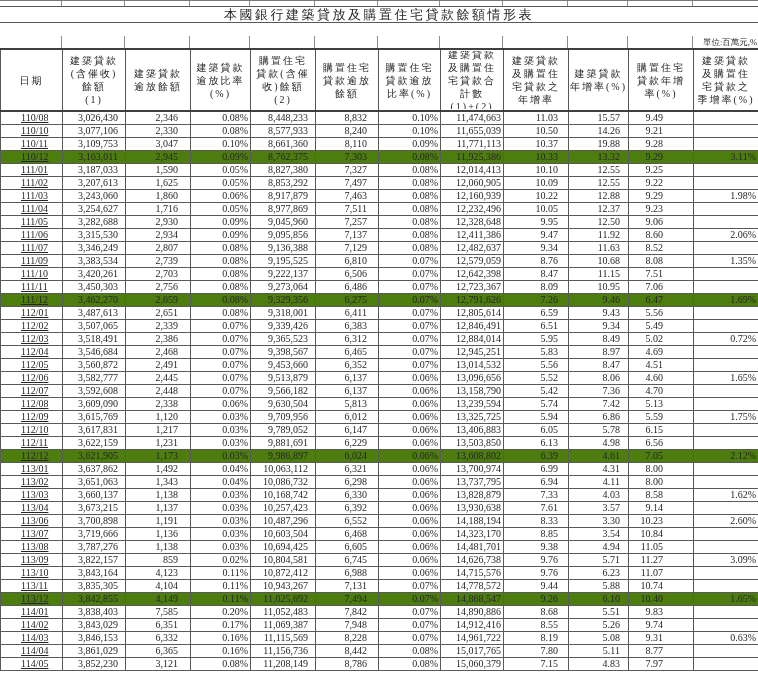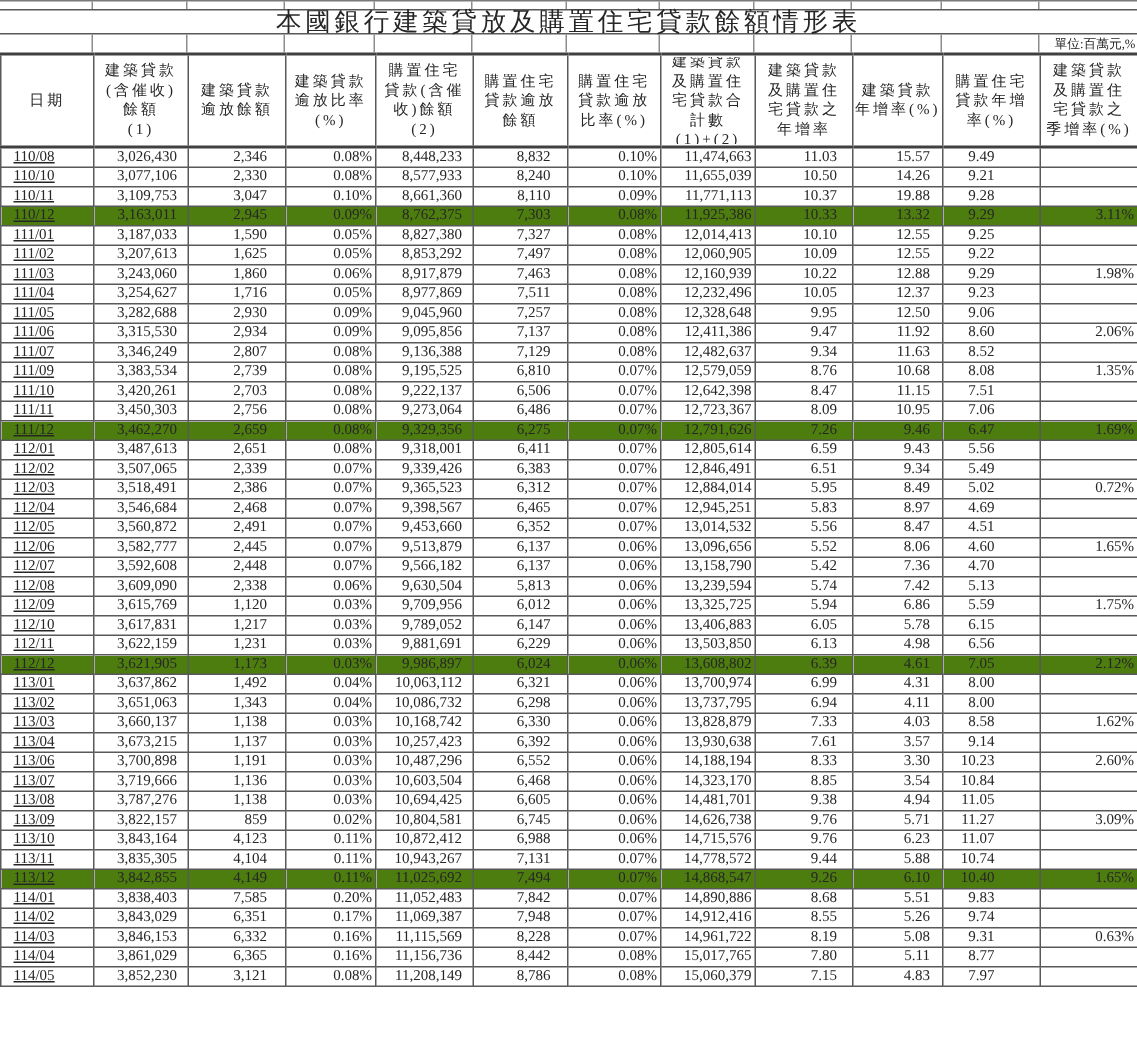--- a/index.html
+++ b/index.html
@@ -13,24 +13,24 @@
   
   .top-strip{
     display:flex;height:5px;border-top:1px solid #7a7a7a;border-bottom:1px solid #595959;
     box-sizing:content-box;
   }
   .top-strip div{box-sizing:border-box;height:5px;border-right:1px solid #8c8c8c;}
   .top-strip div:last-child{border-right:none;}
 
   .title-row{
     height:15px;line-height:16px;border-bottom:1px solid #595959;
-    text-align:center;font-size:17px;letter-spacing:2.5px;white-space:nowrap;
+    text-align:center;font-size:13px;letter-spacing:2.5px;white-space:nowrap;
   }
 
-  .unit-row{display:flex;height:12px;}
+  .unit-row{display:flex;height:12px;margin-top:13px;}
   .unit-row div{box-sizing:border-box;height:12px;border-right:1px solid #8c8c8c;}
   .unit-row div:last-child{border-right:none;}
   .unit-note{
     font-size:8.5px;line-height:12px;text-align:right;white-space:nowrap;
     padding-right:1px;letter-spacing:0;
   }
 
   table{
     border-collapse:collapse;table-layout:fixed;width:758px;
   }
@@ -42,21 +42,21 @@
   }
   thead th{
     height:62px;vertical-align:middle;text-align:center;
     border-top:2px solid #404040;border-bottom:2px solid #404040;
     font-size:10px;letter-spacing:2px;
   }
   .hclip{height:58px;overflow:hidden;display:flex;flex-direction:column;justify-content:center;}
   .hclip div{line-height:13px;}
   tbody td{height:12px;line-height:12px;font-size:10px;}
   
-  td.col1{text-align:left;padding-left:8px;text-decoration:underline;}
+  td.col1{text-align:left;padding-left:20px;text-decoration:underline;}
   td.col2{text-align:right;padding-right:7px;}
   td.col3{text-align:right;padding-right:12px;}
   td.col4{text-align:right;padding-right:2px;}
   td.col5{text-align:right;padding-right:7px;}
   td.col6{text-align:right;padding-right:11px;}
   td.col7{text-align:right;padding-right:2px;}
   td.col8{text-align:right;padding-right:2px;}
   td.col9{text-align:right;padding-right:10px;}
   td.col10{text-align:right;padding-right:8px;}
   td.col11{text-align:right;padding-right:30px;}

